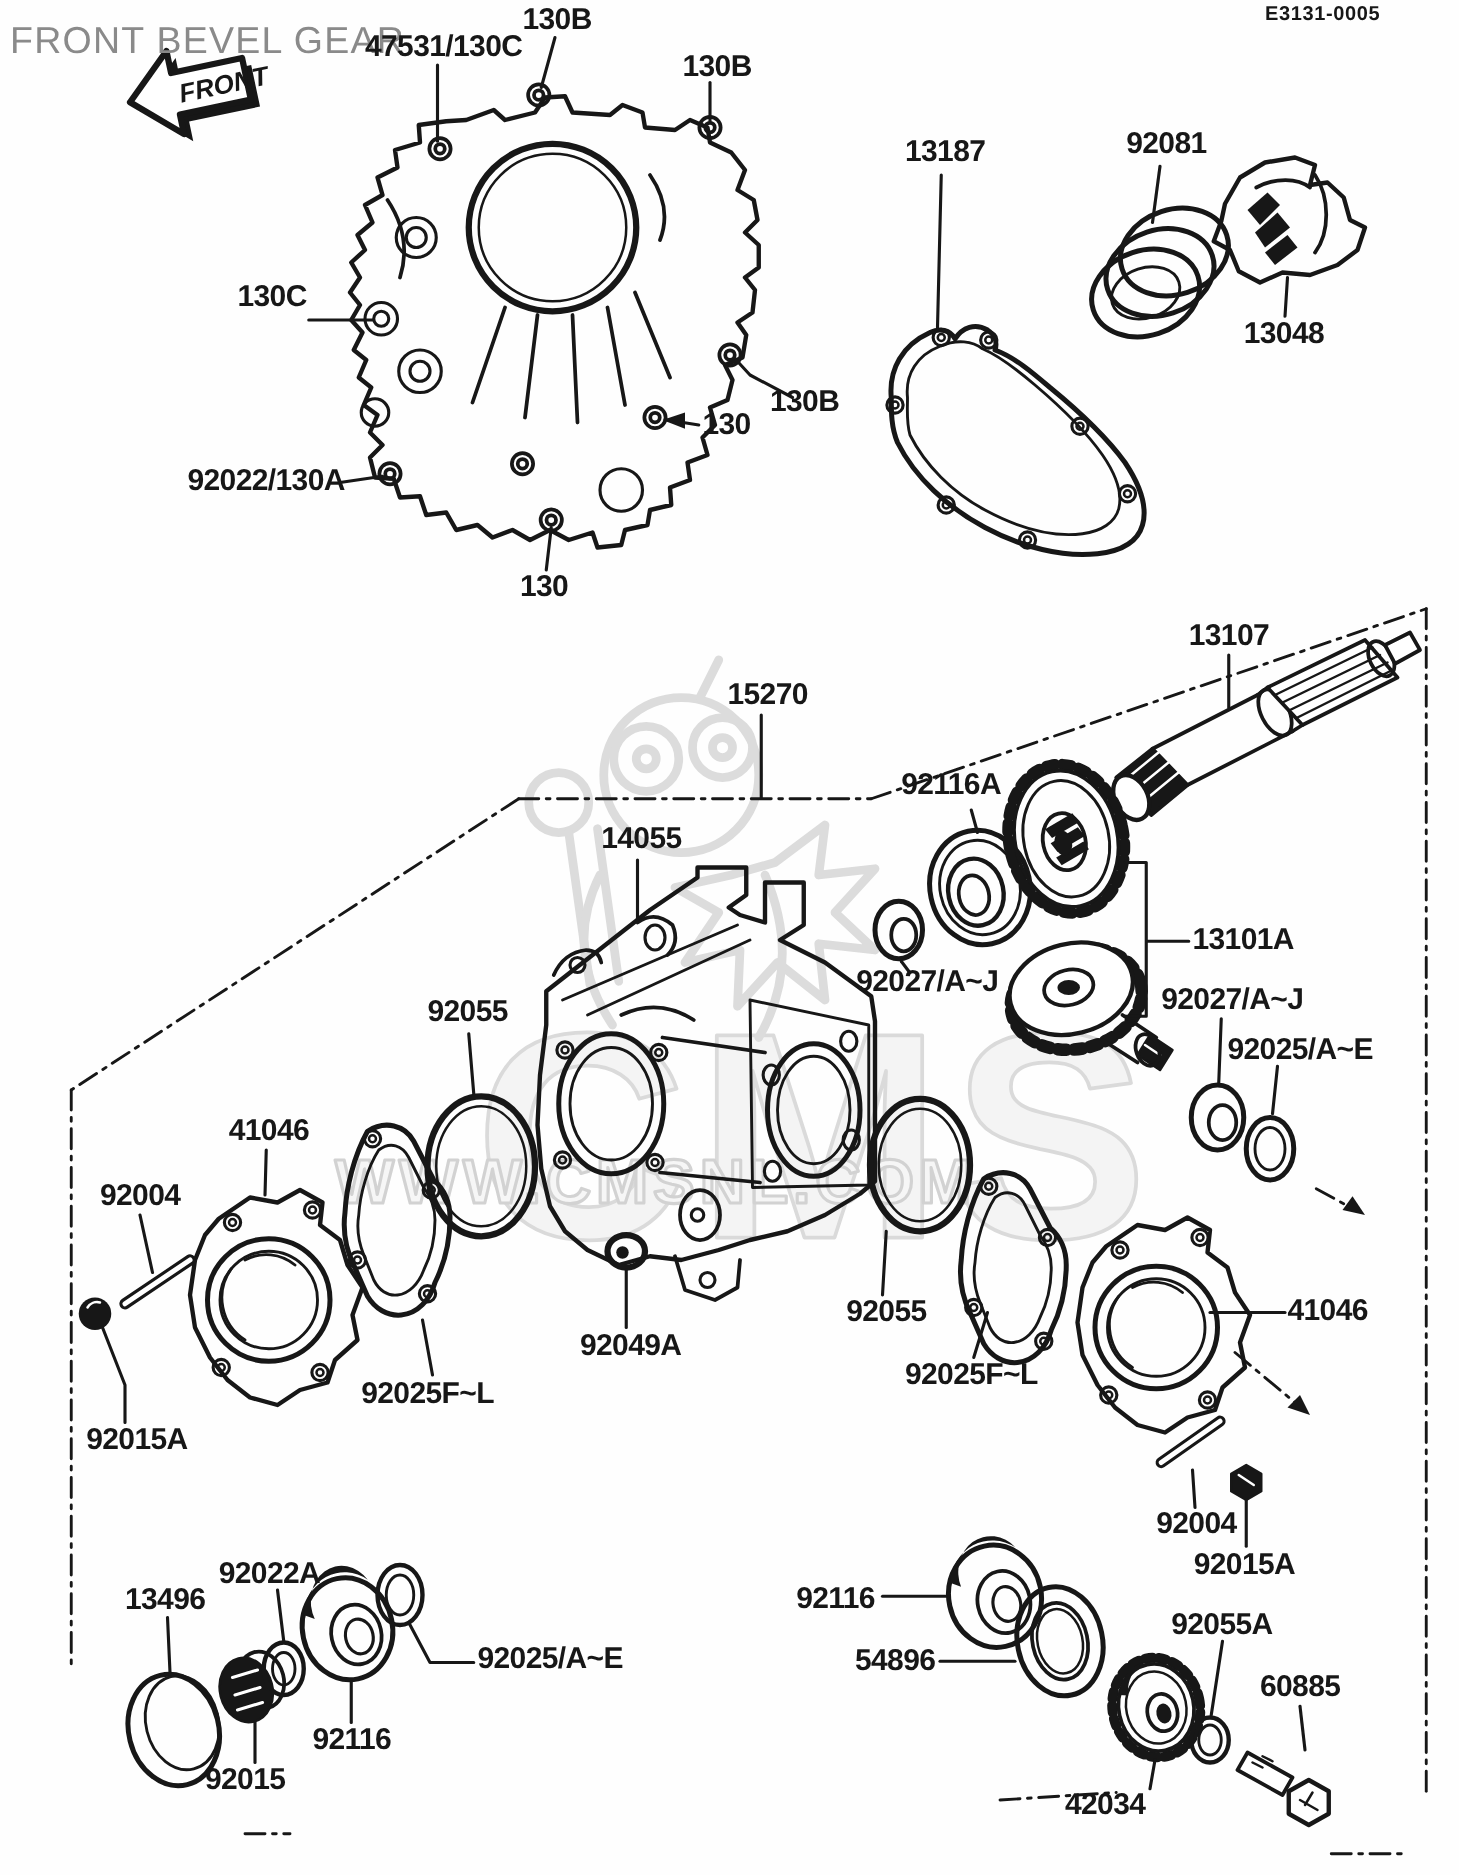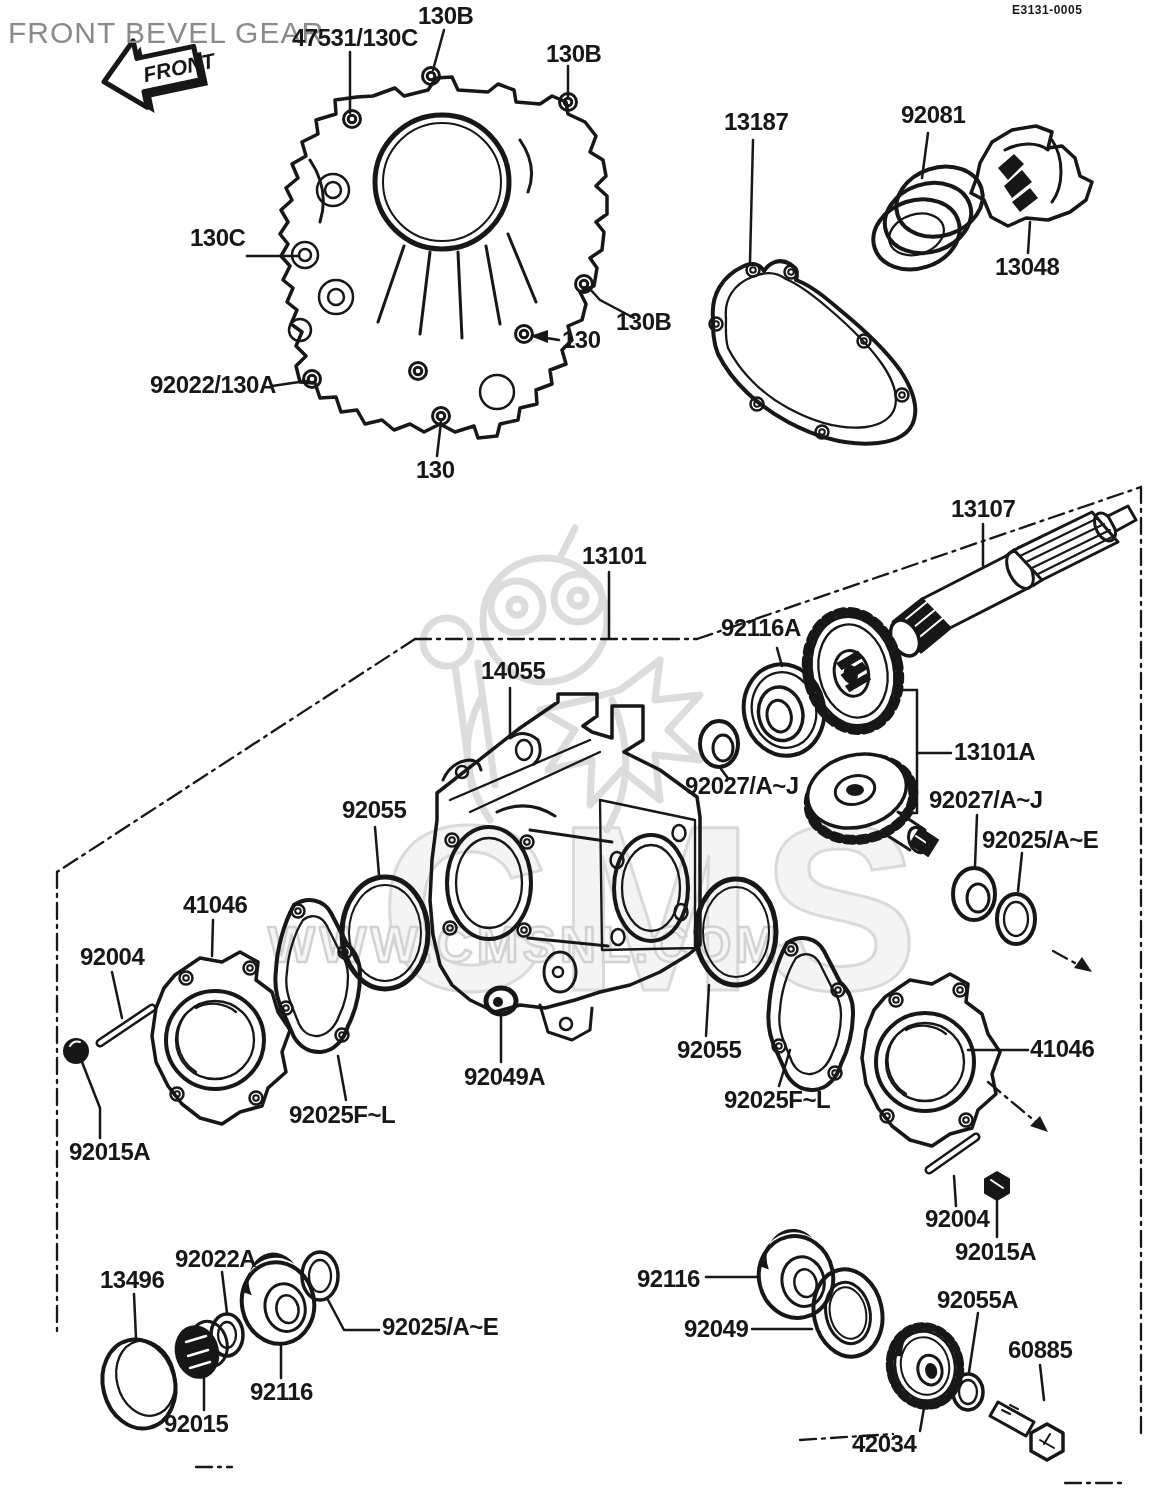--- a/index.html
+++ b/index.html
@@ -3,21 +3,21 @@
 <meta charset="utf-8">
 <style>
   html,body{margin:0;padding:0;background:#ffffff;}
   #stage{position:relative;width:1167px;height:1500px;background:#fefefe;overflow:hidden;
          font-family:"Liberation Sans",sans-serif;}
   #art{position:absolute;left:0;top:0;}
   .plabel{position:absolute;font-weight:bold;font-size:24px;color:#171717;
           letter-spacing:-0.5px;white-space:nowrap;line-height:1;}
   .title{position:absolute;left:8px;top:16px;font-size:30px;color:#8a8a8a;
          letter-spacing:1px;white-space:nowrap;}
-  .doccode{position:absolute;left:1012px;top:3px;font-size:12px;font-weight:bold;
+  .doccode{position:absolute;left:1012px;top:3px;font-size:16px;font-weight:bold;
            color:#171717;letter-spacing:0.5px;}
   .footer{position:absolute;left:0;top:1443px;width:1167px;text-align:center;
           font-size:45px;color:#c31212;white-space:nowrap;}
   svg *{vector-effect:none;}
 </style>
 </head>
 <body>
 
 <div id="stage">
 
@@ -354,21 +354,21 @@
 <div class="plabel" style="left:292px;top:26px">47531/130C</div>
 <div class="plabel" style="left:546px;top:42px">130B</div>
 <div class="plabel" style="left:724px;top:110px">13187</div>
 <div class="plabel" style="left:901px;top:103px">92081</div>
 <div class="plabel" style="left:995px;top:255px">13048</div>
 <div class="plabel" style="left:190px;top:226px">130C</div>
 <div class="plabel" style="left:616px;top:310px">130B</div>
 <div class="plabel" style="left:562px;top:328px">130</div>
 <div class="plabel" style="left:150px;top:373px">92022/130A</div>
 <div class="plabel" style="left:416px;top:458px">130</div>
-<div class="plabel" style="left:582px;top:544px">13101</div>
+<div class="plabel" style="left:582px;top:544px">15270</div>
 <div class="plabel" style="left:951px;top:497px">13107</div>
 <div class="plabel" style="left:721px;top:616px">92116A</div>
 <div class="plabel" style="left:481px;top:659px">14055</div>
 <div class="plabel" style="left:685px;top:774px">92027/A~J</div>
 <div class="plabel" style="left:954px;top:740px">13101A</div>
 <div class="plabel" style="left:929px;top:788px">92027/A~J</div>
 <div class="plabel" style="left:982px;top:828px">92025/A~E</div>
 <div class="plabel" style="left:342px;top:798px">92055</div>
 <div class="plabel" style="left:183px;top:893px">41046</div>
 <div class="plabel" style="left:80px;top:945px">92004</div>
@@ -379,19 +379,19 @@
 <div class="plabel" style="left:724px;top:1088px">92025F~L</div>
 <div class="plabel" style="left:1030px;top:1037px">41046</div>
 <div class="plabel" style="left:925px;top:1207px">92004</div>
 <div class="plabel" style="left:955px;top:1240px">92015A</div>
 <div class="plabel" style="left:175px;top:1247px">92022A</div>
 <div class="plabel" style="left:100px;top:1268px">13496</div>
 <div class="plabel" style="left:382px;top:1315px">92025/A~E</div>
 <div class="plabel" style="left:250px;top:1380px">92116</div>
 <div class="plabel" style="left:164px;top:1412px">92015</div>
 <div class="plabel" style="left:637px;top:1267px">92116</div>
-<div class="plabel" style="left:684px;top:1317px">92049</div>
+<div class="plabel" style="left:684px;top:1317px">54896</div>
 <div class="plabel" style="left:937px;top:1288px">92055A</div>
 <div class="plabel" style="left:1008px;top:1338px">60885</div>
 <div class="plabel" style="left:852px;top:1432px">42034</div>
 
 
 </div>
 
 </body></html>

